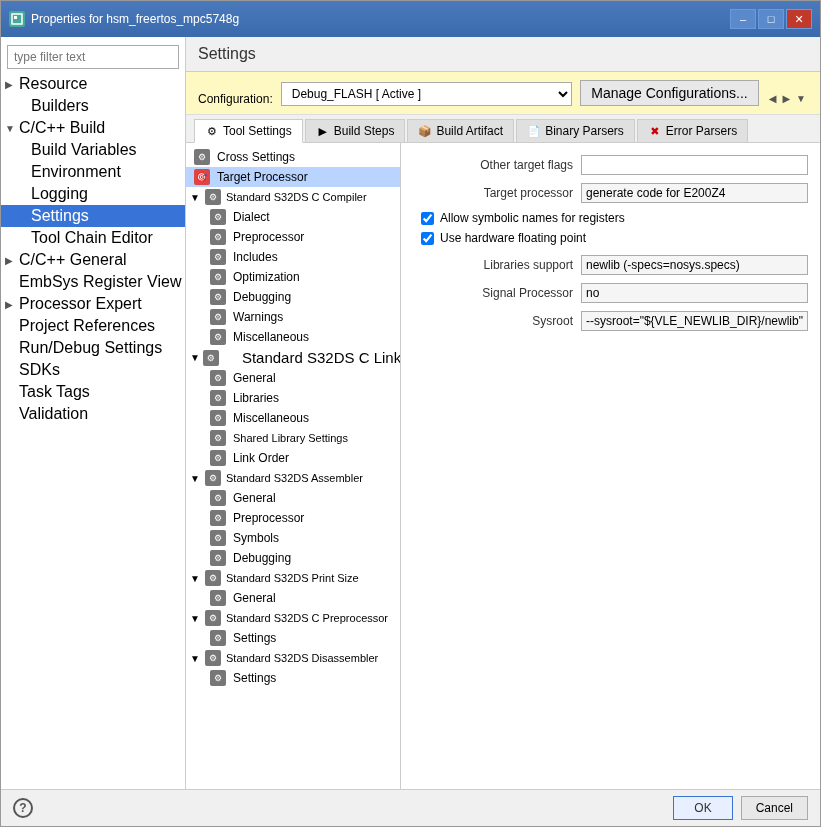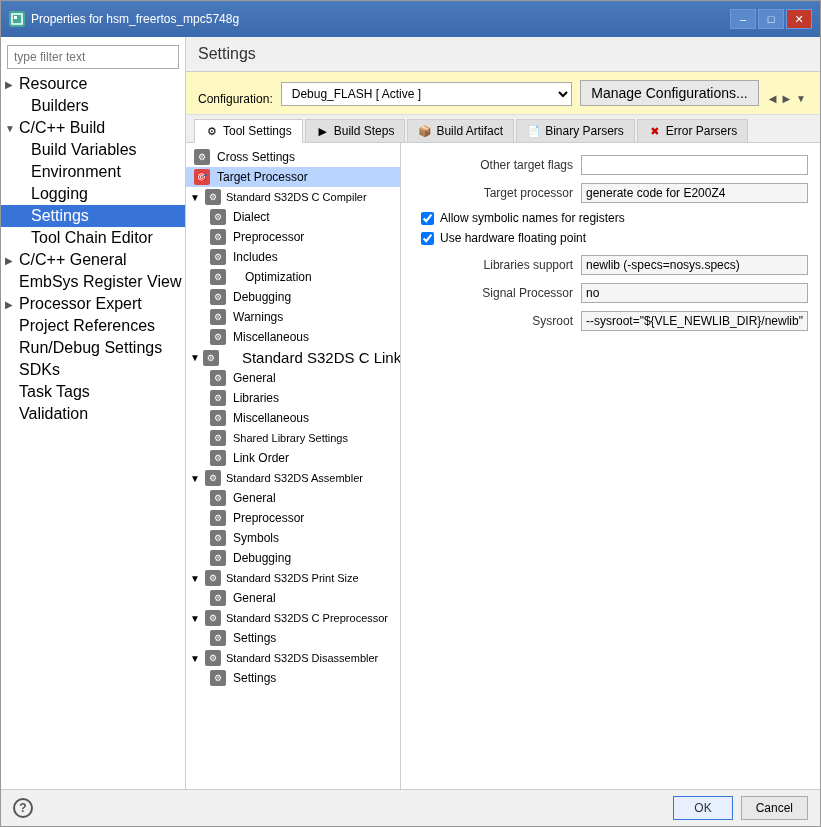--- a/index.html
+++ b/index.html
@@ -234,21 +234,21 @@
           <div class="setting-tree-item" style="padding-left:24px;">
             <div class="item-icon gear">⚙</div>
             <span style="margin-left:4px;">Preprocessor</span>
           </div>
           <div class="setting-tree-item" style="padding-left:24px;">
             <div class="item-icon gear">⚙</div>
             <span style="margin-left:4px;">Includes</span>
           </div>
           <div class="setting-tree-item" style="padding-left:24px;">
             <div class="item-icon gear">⚙</div>
-            <span style="margin-left:16px;">Optimization</span>
+            <span style="margin-left:4px;">Optimization</span>
           </div>
           <div class="setting-tree-item" style="padding-left:24px;">
             <div class="item-icon gear">⚙</div>
             <span style="margin-left:4px;">Debugging</span>
           </div>
           <div class="setting-tree-item" style="padding-left:24px;">
             <div class="item-icon gear">⚙</div>
             <span style="margin-left:4px;">Warnings</span>
           </div>
           <div class="setting-tree-item" style="padding-left:24px;">

